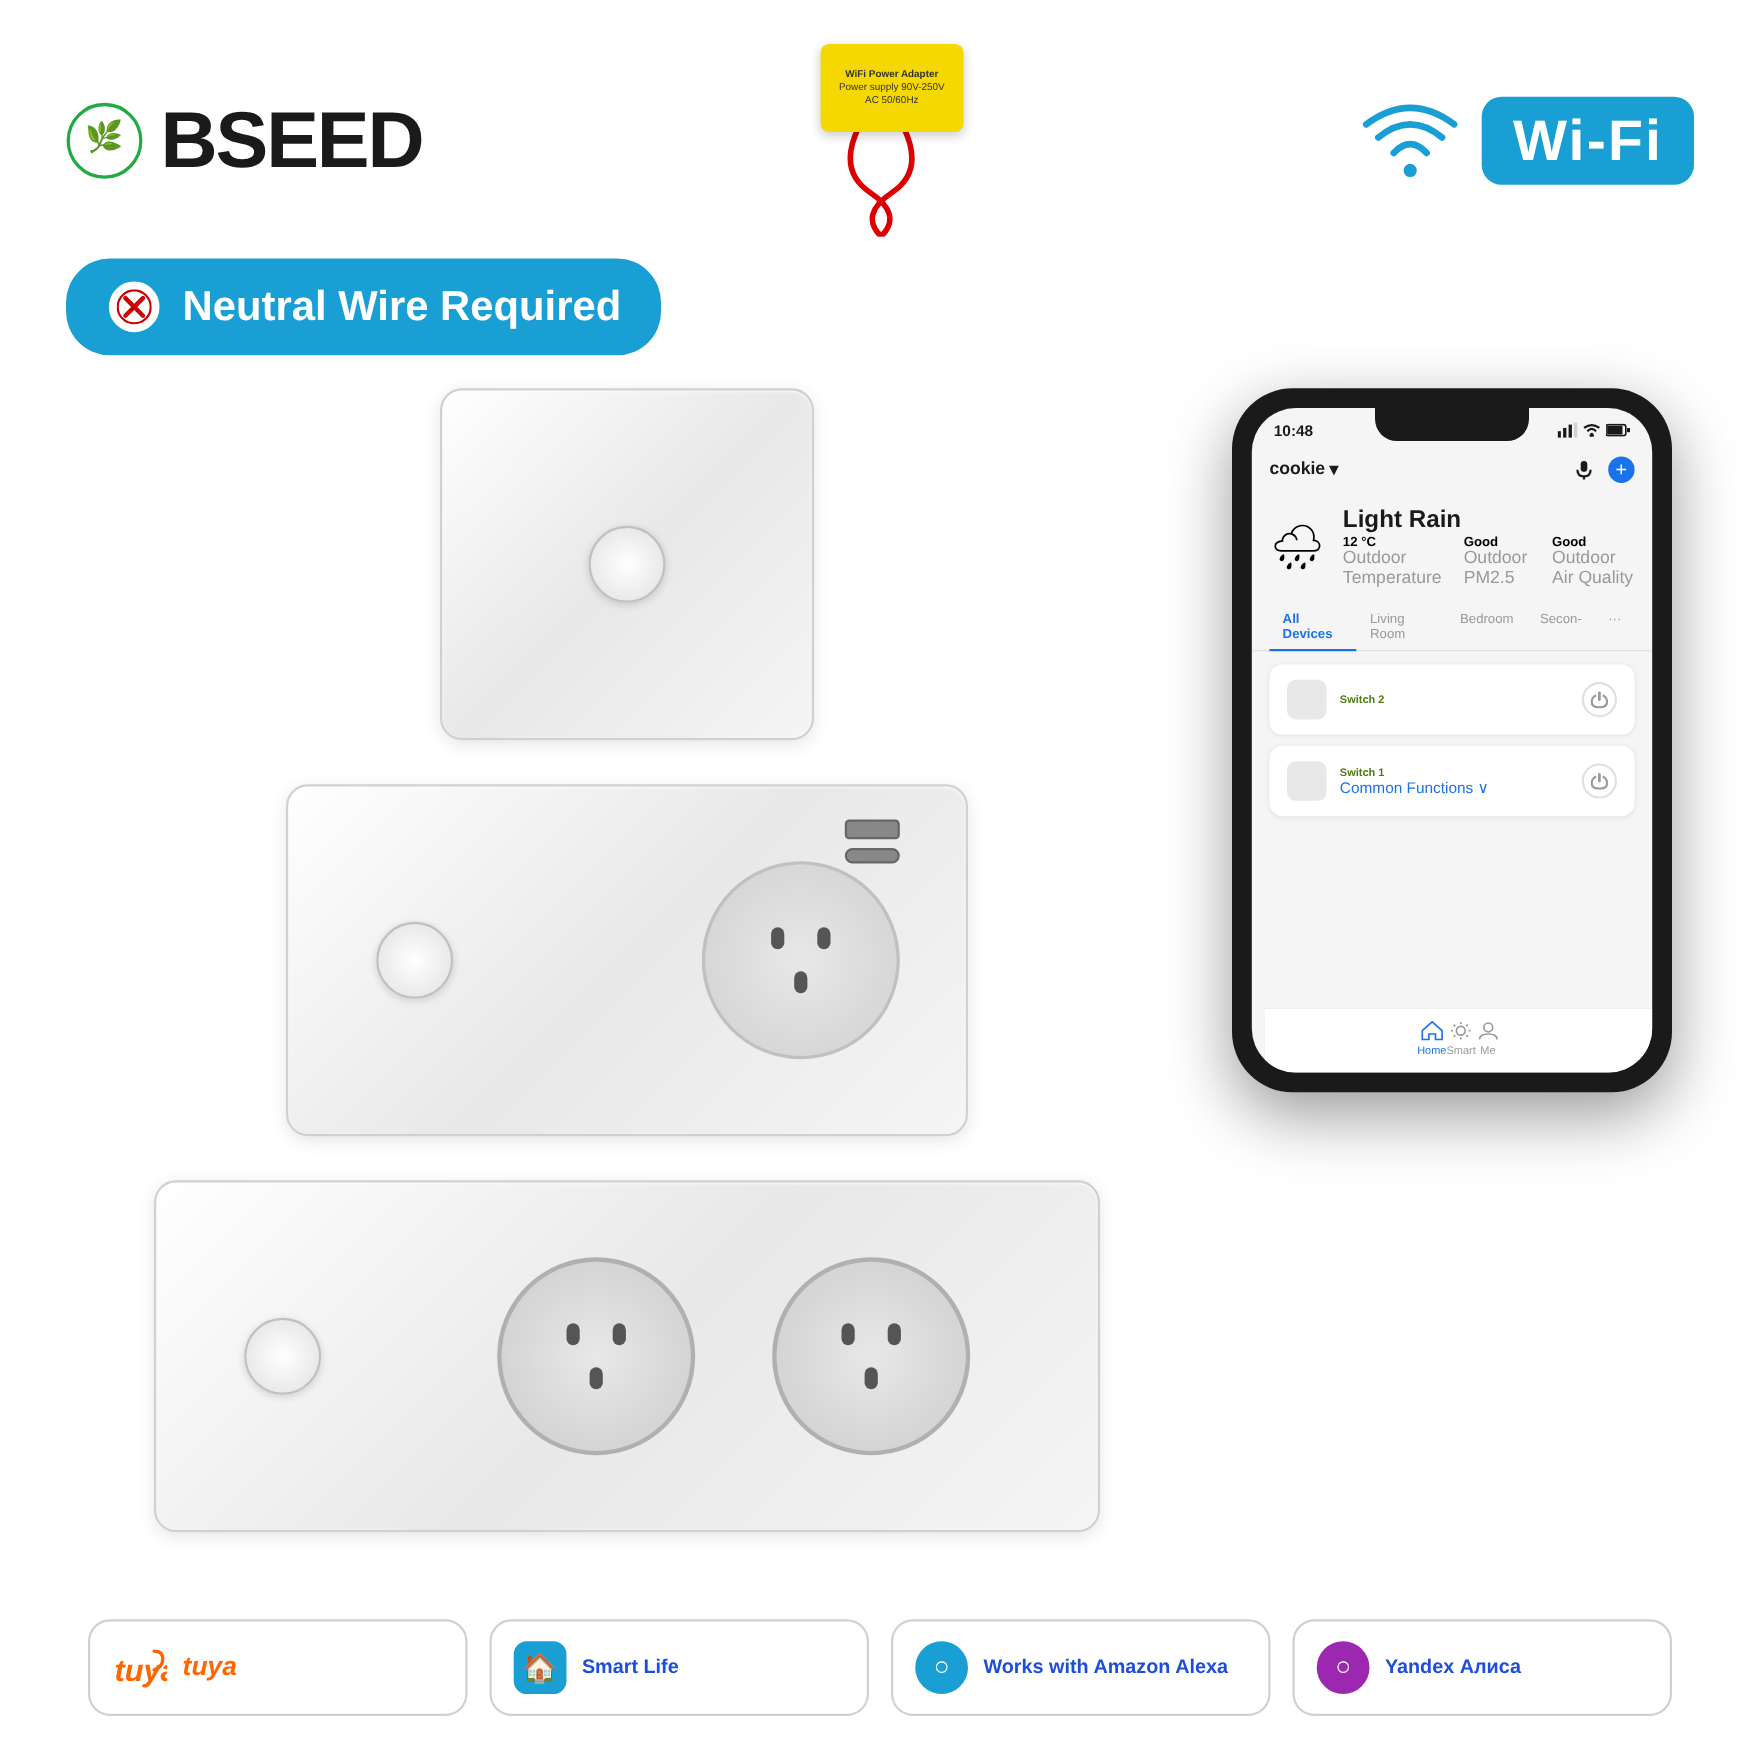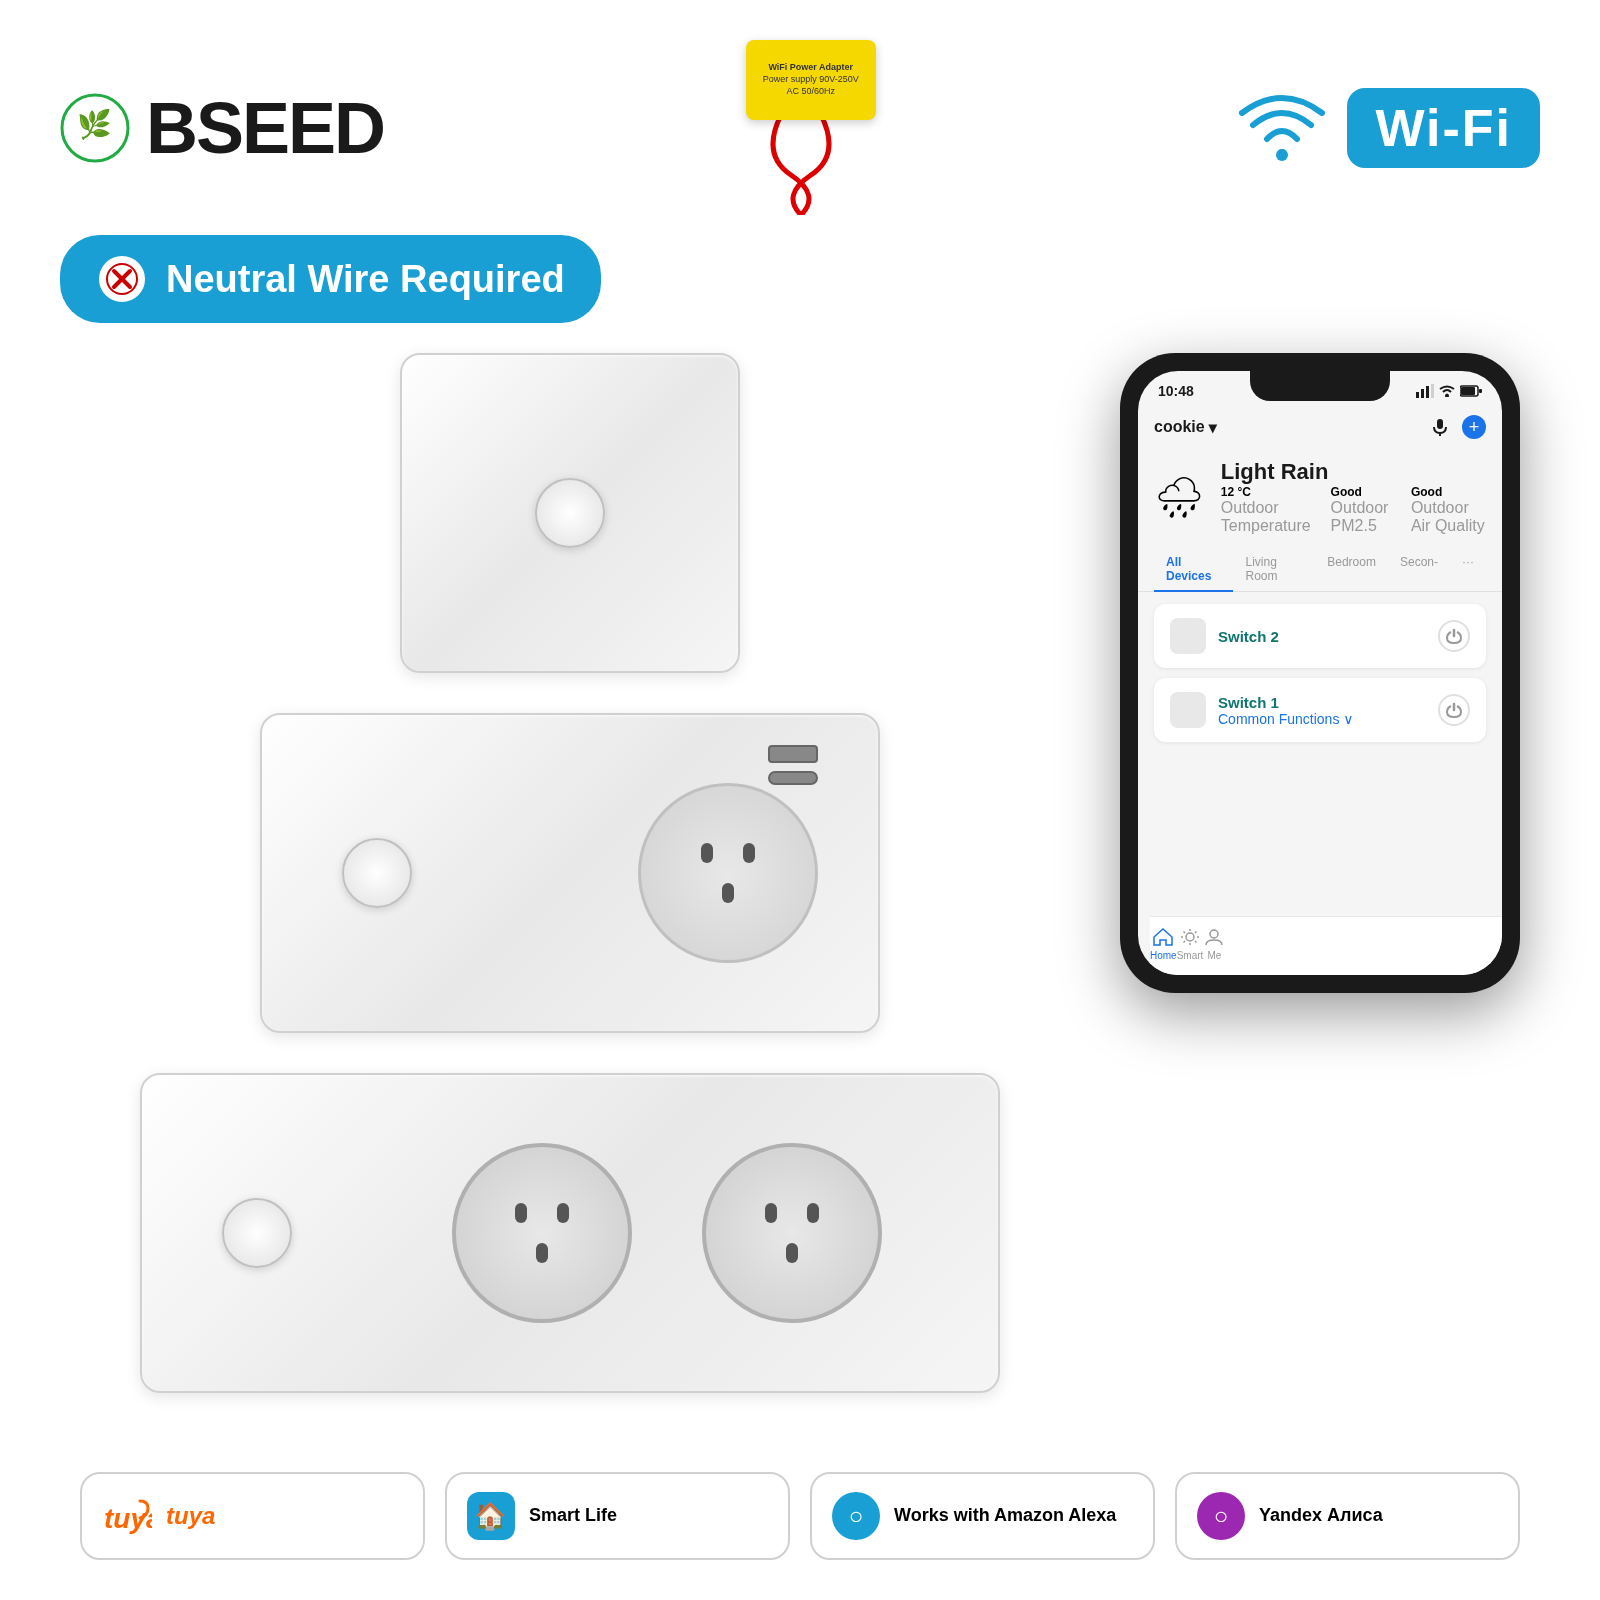--- a/index.html
+++ b/index.html
@@ -375,21 +375,21 @@
     }
 
     .device-icon-placeholder {
       width: 36px;
       height: 36px;
       background: #e8e8e8;
       border-radius: 8px;
     }
 
     .device-info { flex: 1; }
-    .device-name { font-size: 15px; font-weight: 600; color: #0f766e; }
+    .device-name { font-size: 10px; font-weight: 600; color: #4d7c0f; }
     .device-sub { font-size: 14px; color: #1a73e8; }
 
     .power-btn {
       width: 32px;
       height: 32px;
       border-radius: 50%;
       border: 2px solid #e0e0e0;
       display: flex;
       align-items: center;
       justify-content: center;
@@ -397,21 +397,21 @@
     }
 
     .phone-nav {
       position: absolute;
       bottom: 0;
       left: 12px;
       right: 0;
       background: white;
       border-top: 1px solid #e8e8e8;
       display: flex;
-      justify-content: flex-start;
+      justify-content: center;
       padding: 10px 0 14px;
     }
 
     .nav-item {
       display: flex;
       flex-direction: column;
       align-items: center;
       gap: 3px;
       font-size: 10px;
       color: #999;
@@ -435,21 +435,21 @@
       padding: 18px 20px;
       display: flex;
       align-items: center;
       gap: 14px;
       background: white;
     }
 
     .badge-text {
       font-size: 18px;
       font-weight: 700;
-      color: #000000;
+      color: #1d4ed8;
       line-height: 1.3;
     }
 
     .adapter-yellow {
       width: 130px;
       height: 80px;
       background: #f5d800;
       border-radius: 8px;
       position: relative;
       display: flex;

